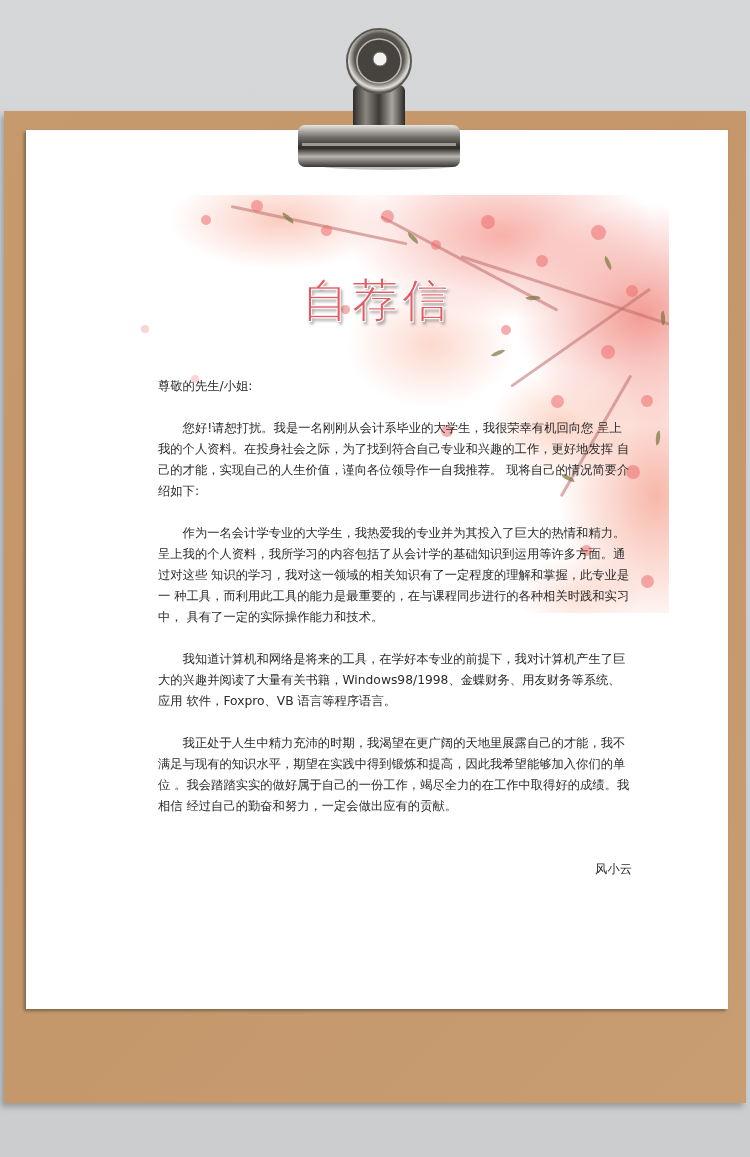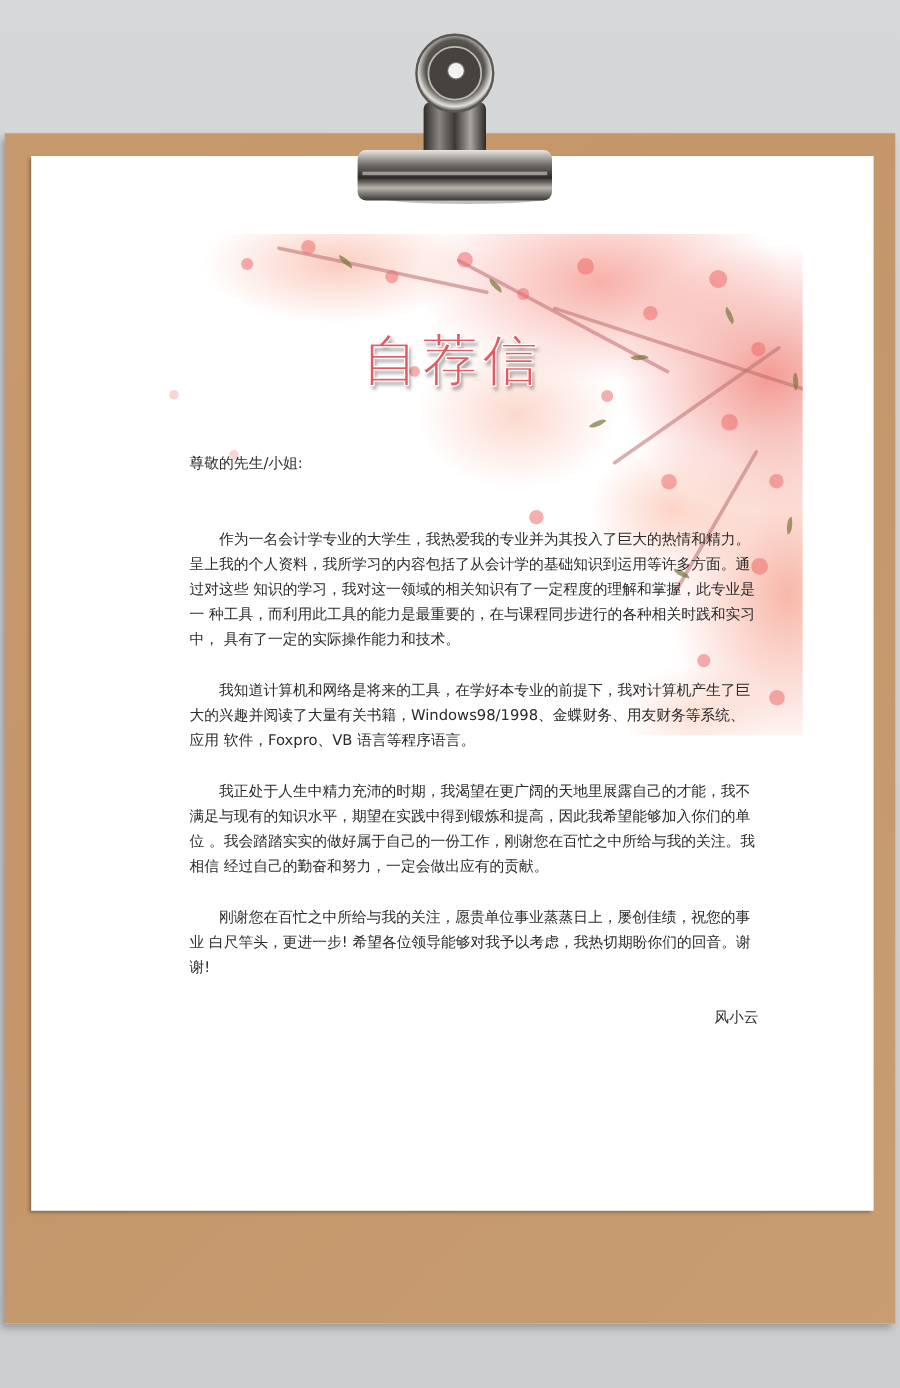--- a/index.html
+++ b/index.html
@@ -99,28 +99,28 @@
     <div class="leaf" style="left:570px;top:240px;transform:rotate(80deg);"></div>
     <div class="leaf" style="left:480px;top:280px;transform:rotate(10deg);"></div>
     <div class="leaf" style="left:200px;top:20px;transform:rotate(25deg);"></div>
   </div>
 
   <div class="title">自荐信</div>
 
   <div class="letter">
     <p>尊敬的先生/小姐:</p>
     <div class="gap"></div>
+    <p class="indent">您好!请恕打扰。我是一名刚刚从会计系毕业的大学生，我很荣幸有机回向您 呈上我的个人资料。在投身社会之际，为了找到符合自己专业和兴趣的工作，更好地发挥 自己的才能，实现自己的人生价值，谨向各位领导作一自我推荐。 现将自己的情况简要介绍如下:</p>
     <div class="gap"></div>
     <p class="indent">作为一名会计学专业的大学生，我热爱我的专业并为其投入了巨大的热情和精力。 呈上我的个人资料，我所学习的内容包括了从会计学的基础知识到运用等许多方面。通 过对这些 知识的学习，我对这一领域的相关知识有了一定程度的理解和掌握，此专业是一 种工具，而利用此工具的能力是最重要的，在与课程同步进行的各种相关时践和实习中， 具有了一定的实际操作能力和技术。</p>
     <div class="gap"></div>
     <p class="indent">我知道计算机和网络是将来的工具，在学好本专业的前提下，我对计算机产生了巨 大的兴趣并阅读了大量有关书籍，Windows98/1998、金蝶财务、用友财务等系统、应用 软件，Foxpro、VB 语言等程序语言。</p>
     <div class="gap"></div>
-    <p class="indent">我正处于人生中精力充沛的时期，我渴望在更广阔的天地里展露自己的才能，我不 满足与现有的知识水平，期望在实践中得到锻炼和提高，因此我希望能够加入你们的单位 。我会踏踏实实的做好属于自己的一份工作，刚谢您在百忙之中所给与我的关注。我相信 经过自己的勤奋和努力，一定会做出应有的贡献。</p>
+    <p class="indent">我正处于人生中精力充沛的时期，我渴望在更广阔的天地里展露自己的才能，我不 满足与现有的知识水平，期望在实践中得到锻炼和提高，因此我希望能够加入你们的单位 。我会踏踏实实的做好属于自己的一份工作，竭尽全力的在工作中取得好的成绩。我相信 经过自己的勤奋和努力，一定会做出应有的贡献。</p>
     <div class="gap"></div>
-    <p class="indent">刚谢您在百忙之中所给与我的关注，愿贵单位事业蒸蒸日上，屡创佳绩，祝您的事业 白尺竿头，更进一步! 希望各位领导能够对我予以考虑，我热切期盼你们的回音。谢谢!</p>
     <div class="gap"></div>
     <p class="sign">风小云</p>
   </div>
 </div>
 
 <svg class="clip" viewBox="0 0 166 146">
   <defs>
     <linearGradient id="metal" x1="0" y1="0" x2="1" y2="0">
       <stop offset="0" stop-color="#2e2b28"></stop>
       <stop offset="0.25" stop-color="#8a8682"></stop>

